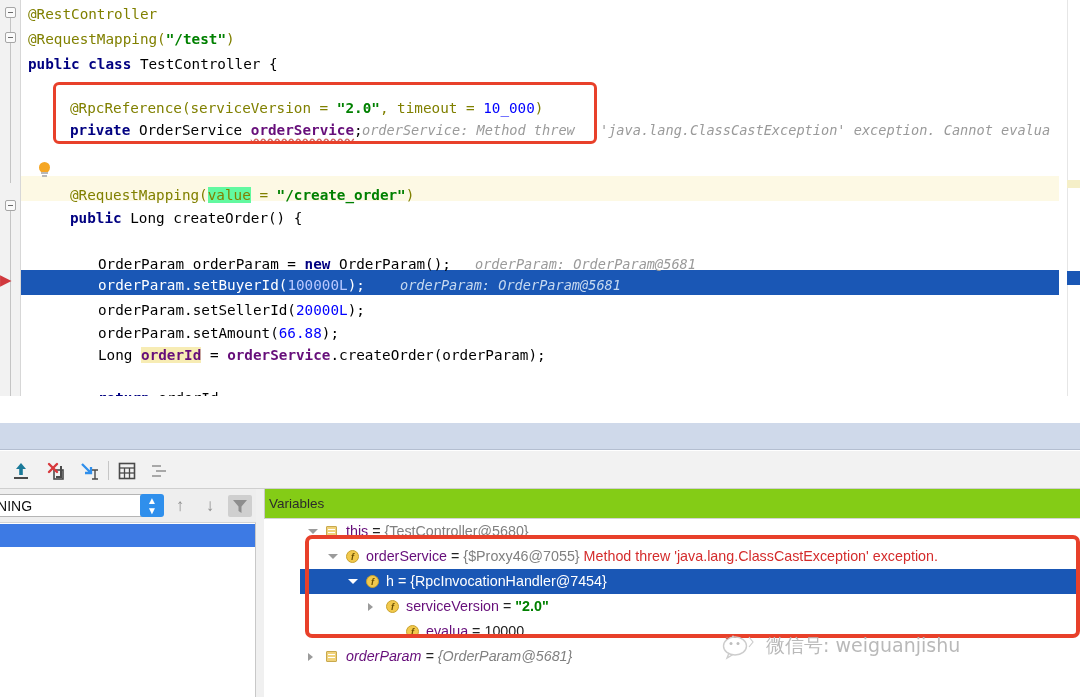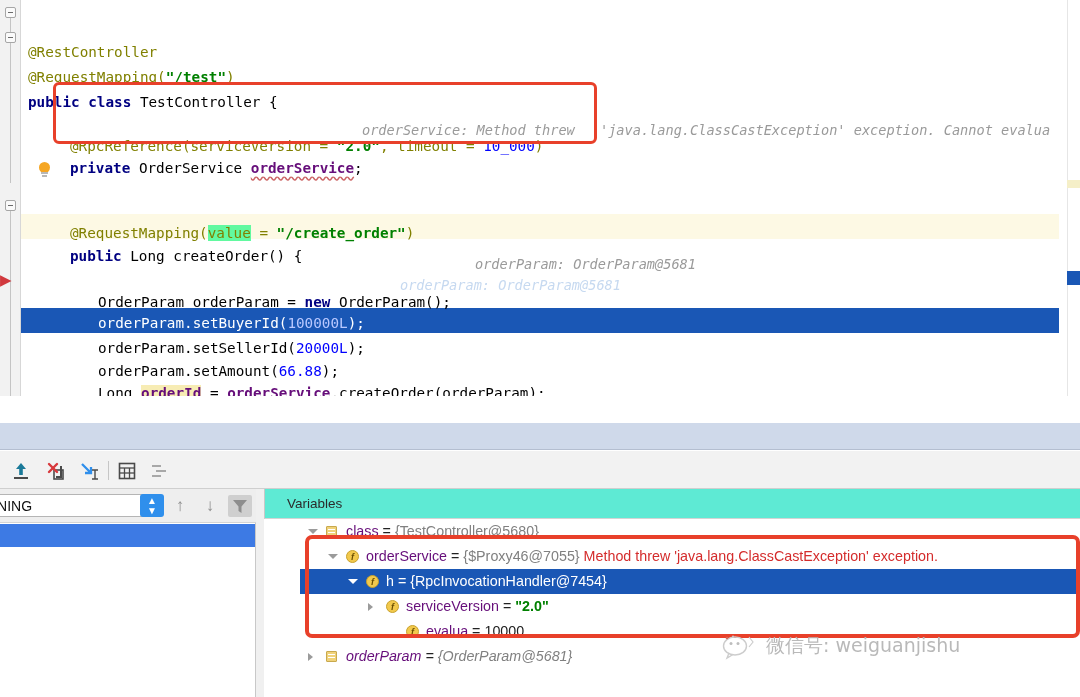--- a/index.html
+++ b/index.html
@@ -22,21 +22,21 @@
   }
   .gutter2 {
     position: absolute; left: 21px; top: 0; width: 48px; height: 396px;
     background: #ffffff;
   }
   .codearea {
     position: absolute; left: 0; top: 0; width: 1080px; height: 396px;
     font-family: "DejaVu Sans Mono", "Liberation Mono", monospace;
     font-size: 14.3px; line-height: 25px; white-space: pre;
   }
-  .cline { position: absolute; left: 0; width: 1080px; height: 25px; margin-top: 38px; }
+  .cline { position: absolute; left: 0; width: 1080px; height: 25px; }
   .ctext { position: absolute; left: 28px; top: 0; height: 25px; line-height: 25px; }
 
   .kw      { color: #000081; font-weight: bold; }
   .plain   { color: #000000; }
   .anno    { color: #808000; }
   .str     { color: #008000; font-weight: bold; }
   .num     { color: #0000ff; }
   .fld     { color: #660e7a; font-weight: bold; }
   .fldu    { color: #660e7a; font-weight: bold;
              text-decoration: underline wavy #cc6666; text-underline-offset: 3px; }
@@ -161,23 +161,23 @@
     position: absolute; left: 10px; width: 24px; height: 24px;
     color: #8c8c8c; font-size: 20px; text-align: center; line-height: 24px;
   }
 
   #varspane {
     position: absolute; left: 264px; top: 489px; width: 816px; height: 208px;
     background: #ffffff;
   }
   #varshdr {
     position: absolute; left: 0; top: 0; width: 816px; height: 30px;
-    background: #5eead4; border-bottom: 1px solid #d4d4d4;
+    background: #84cc16; border-bottom: 1px solid #d4d4d4;
     border-left: 1px solid #c8c8c8;
-    font-size: 13.5px; color: #2b2b2b; line-height: 30px; padding-left: 22px;
+    font-size: 13.5px; color: #2b2b2b; line-height: 30px; padding-left: 4px;
   }
   .vscroll-small {
     position: absolute; left: 8px; bottom: 4px; width: 20px; height: 16px;
     background: #d2d2d2; border-radius: 2px;
   }
   #varstree {
     position: absolute; left: 36px; top: 30px; width: 780px; height: 178px;
     overflow: hidden;
     font-family: "Liberation Sans", sans-serif; font-size: 14.3px;
   }
@@ -348,21 +348,21 @@
     <div class="sbtn" style="top:132px; font-size:17px;">❐</div>
     <div class="vscroll-small"></div>
   </div>
 
   <div id="varspane">
     <div id="varshdr">Variables</div>
     <div id="varstree">
         <div class="vrow" style="top: 0px;">
           <div class="tw open" style="left: 8px;"></div>
           <div class="ico-obj" style="left: 26px;"></div>
-          <div class="vtext" style="left: 46px;"><span class="vname">class</span><span class="veq"> = </span><span class="vval">{TestController@5680}</span></div>
+          <div class="vtext" style="left: 46px;"><span class="vname">this</span><span class="veq"> = </span><span class="vval">{TestController@5680}</span></div>
         </div>
         <div class="vrow" style="top: 25px;">
           <div class="tw open" style="left: 28px;"></div>
           <div class="ico-f" style="left: 46px;">f</div>
           <div class="vtext" style="left: 66px;"><span class="vname">orderService</span><span class="veq"> = </span><span class="vval">{$Proxy46@7055}</span><span class="verr"> Method threw 'java.lang.ClassCastException' exception.</span></div>
         </div>
         <div class="vrow sel" style="top: 50px;">
           <div class="tw open white" style="left: 48px;"></div>
           <div class="ico-f" style="left: 66px;">f</div>
           <div class="vtext" style="left: 86px;"><span class="vname">h</span><span class="veq"> = </span><span class="vval">{RpcInvocationHandler@7454}</span></div>

